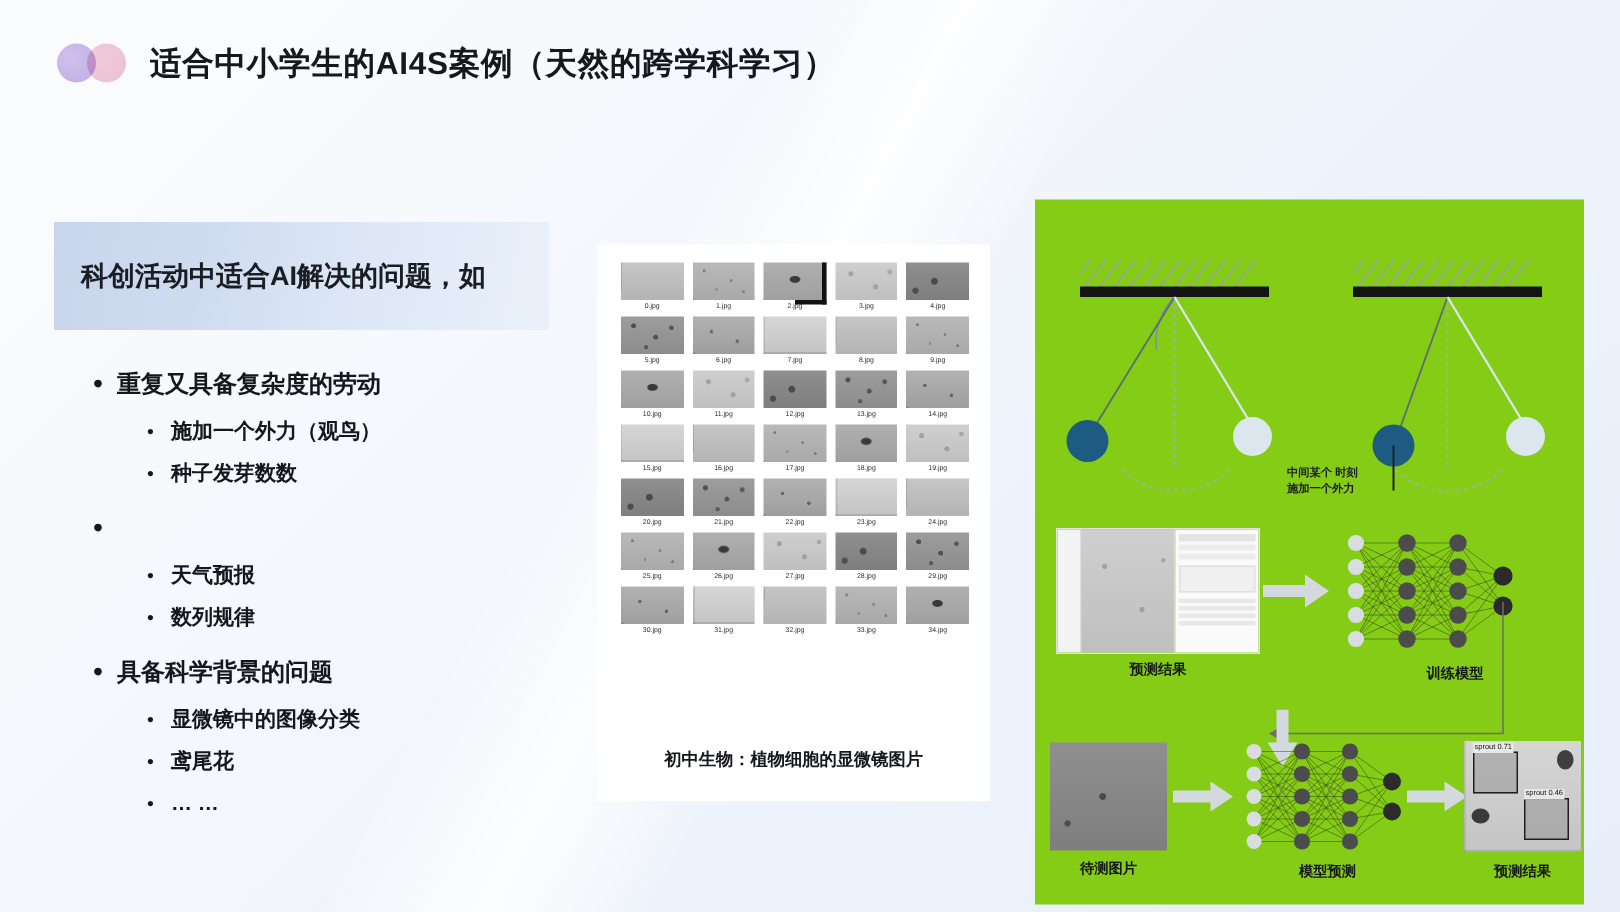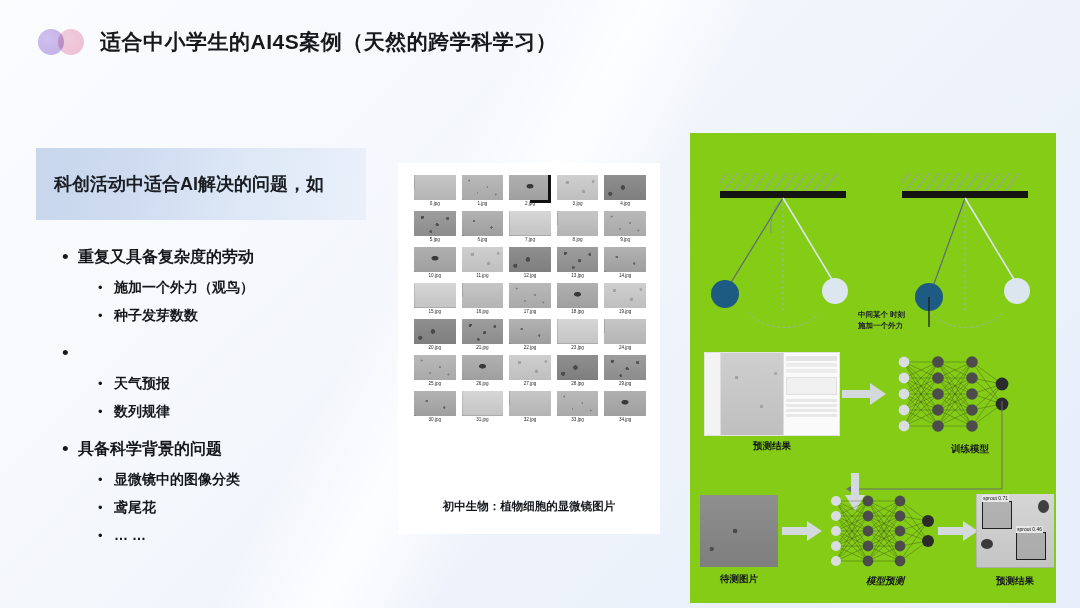--- a/index.html
+++ b/index.html
@@ -486,21 +486,21 @@
         <circle cx="76" cy="27" r="5.4"></circle>
         <circle cx="76" cy="42" r="5.4"></circle>
       <circle cx="76" cy="57" r="5.4"></circle>
         <circle cx="76" cy="72" r="5.4"></circle>
     </g>
     <g fill="#2b2b2b">
       <circle cx="104" cy="32" r="6"></circle>
         <circle cx="104" cy="52" r="6"></circle>
     </g>
   </svg>
-  <div class="flow-lbl" style="left:150px;top:442px;width:90px;font-style:italic;">模型预测</div>
+  <div class="flow-lbl" style="left:150px;top:442px;width:90px;">模型预测</div>
 
   <svg style="position:absolute;left:248px;top:388px;" width="42" height="20">
     <path d="M0 6 L25 6 L25 0 L40 10 L25 20 L25 14 L0 14 Z" fill="#d4d9de"></path>
   </svg>
 
   <div style="position:absolute;left:286px;top:361px;width:78px;height:74px;overflow:hidden;" class="tex-g">
     <div style="position:absolute;left:6px;top:7px;width:30px;height:28px;border:1px solid #1e1e1e;background:rgba(150,150,150,.55);"></div>
     <div style="position:absolute;left:6px;top:1px;font-size:5px;background:#e8e8e8;color:#111;padding:0 1px;line-height:7px;">sprout 0.71</div>
     <div style="position:absolute;left:40px;top:38px;width:30px;height:28px;border:1px solid #1e1e1e;background:rgba(150,150,150,.55);"></div>
     <div style="position:absolute;left:40px;top:32px;font-size:5px;background:#e8e8e8;color:#111;padding:0 1px;line-height:7px;">sprout 0.46</div>

